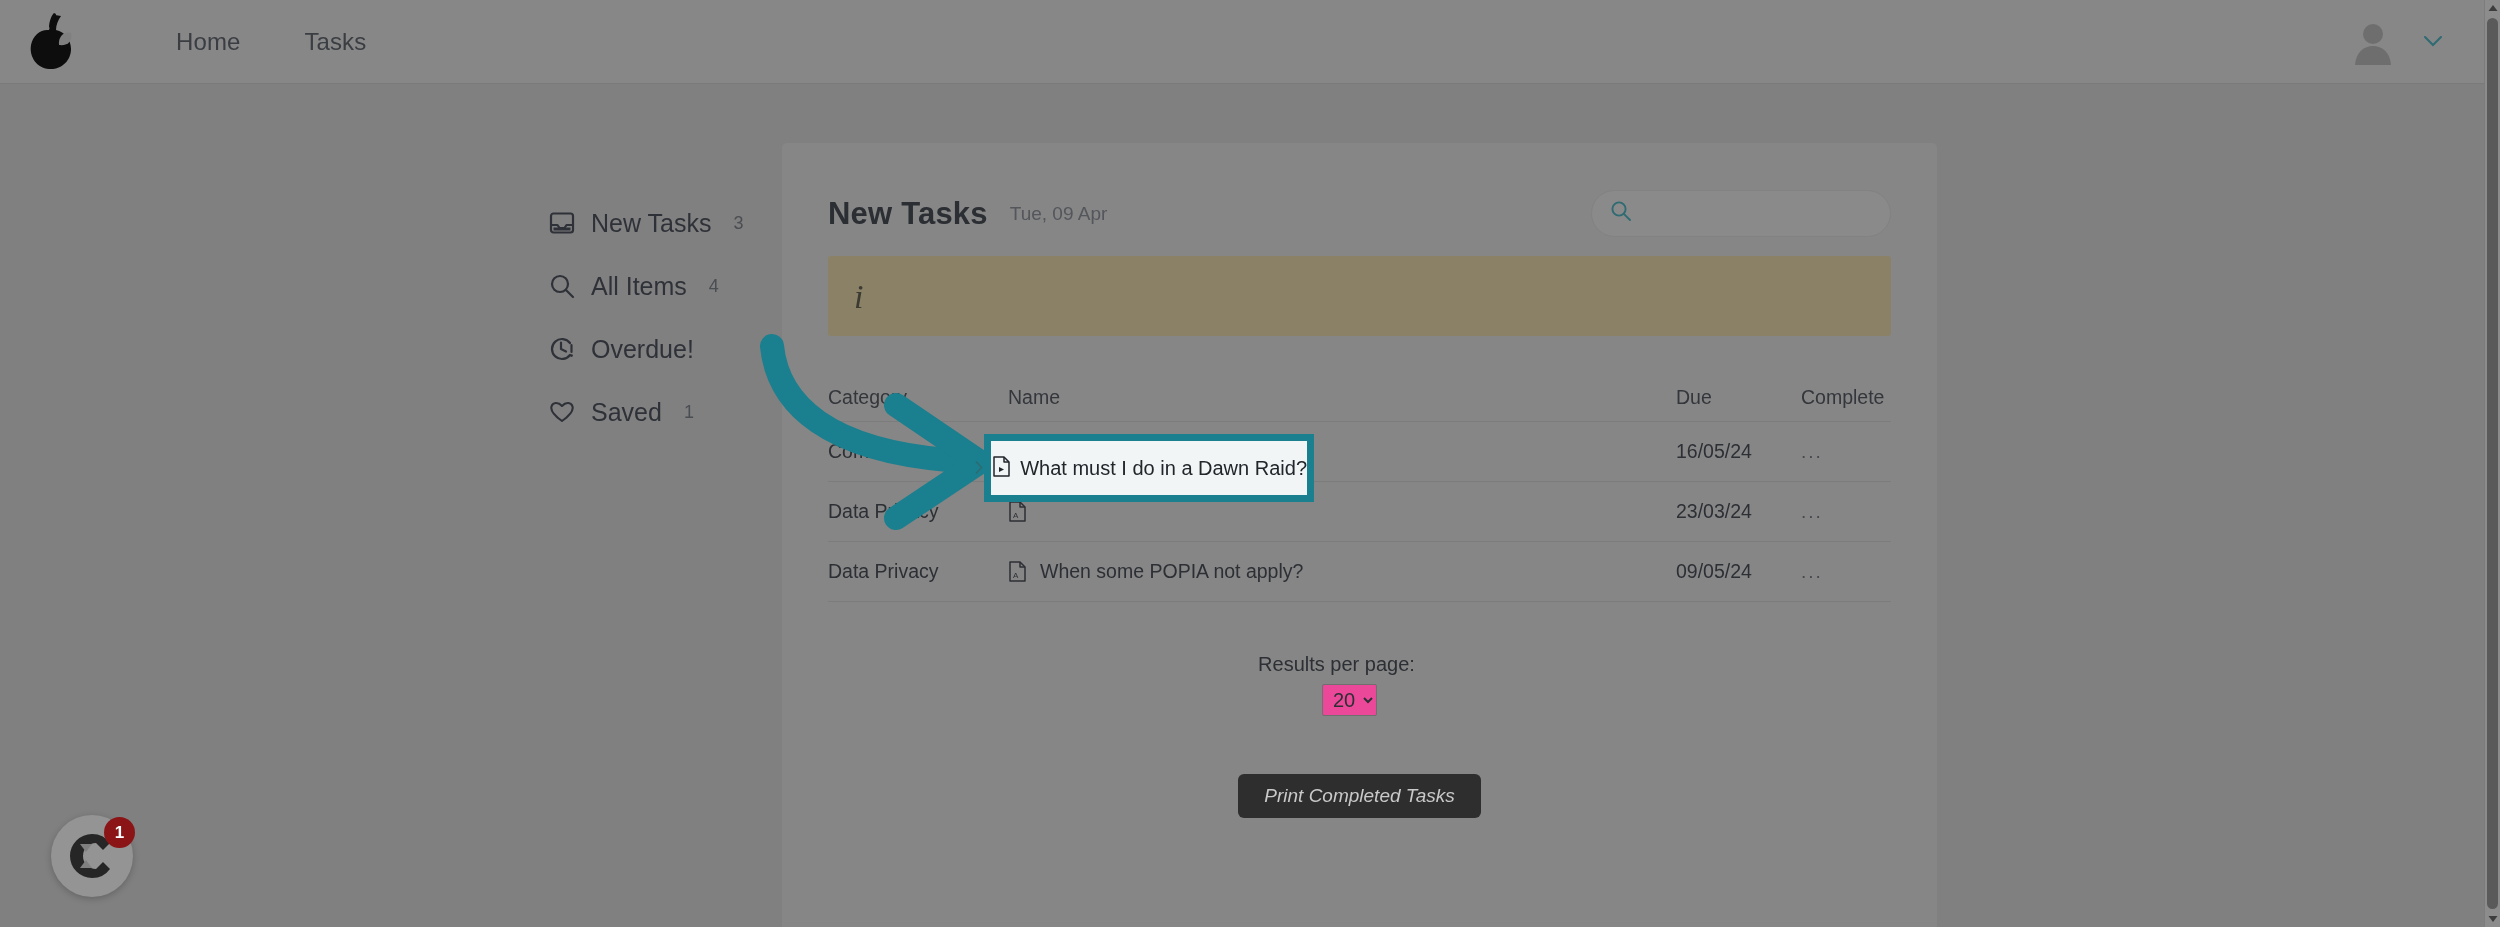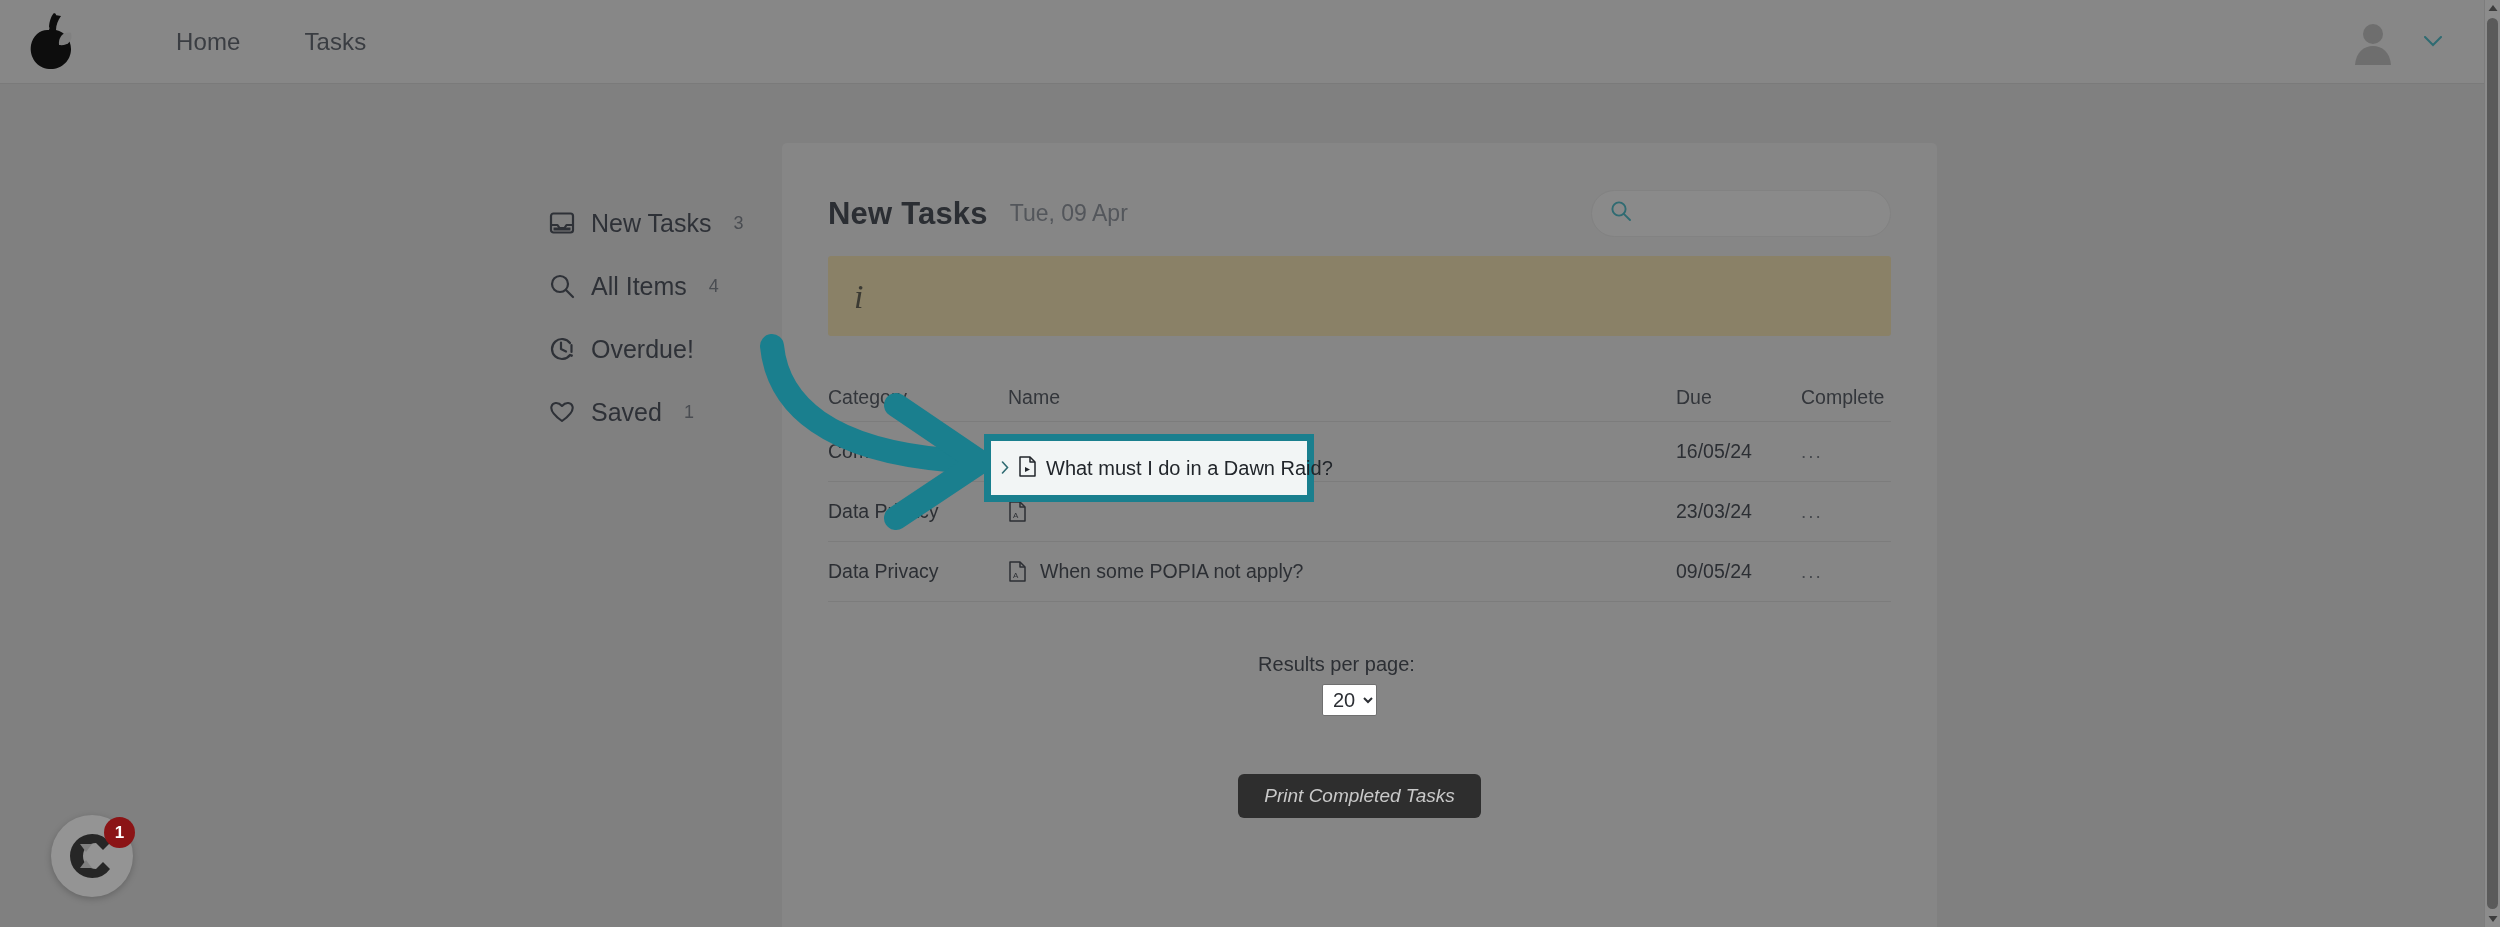--- a/index.html
+++ b/index.html
@@ -149,21 +149,21 @@
   }
 
   #card-title {
     font-size: 31px;
     color: #2b2e33;
     line-height: 1;
     letter-spacing: .2px;
   }
 
   #card-date {
-    font-size: 23px;
+    font-size: 19px;
     color: #53565b;
     margin-left: 22px;
     line-height: 1;
   }
 
   #search-wrap {
     margin-left: auto;
     width: 300px;
     height: 47px;
     border-radius: 24px;
@@ -285,21 +285,21 @@
   #per-page-label {
     font-size: 20px;
     color: #2c2f34;
     line-height: 1;
   }
 
   #per-page-select {
     font-family: "Liberation Sans", sans-serif;
     font-size: 20px;
     color: #2c2f34;
-    background: #ffffff;
+    background: #ec4899;
     border: 1px solid #6f6f6f;
     border-radius: 2px;
     padding: 2px 4px 3px 6px;
     height: 32px;
     cursor: pointer;
     margin-left: 26px;
   }
 
   
   #print-wrap {
@@ -339,20 +339,21 @@
     top: 434px;
     width: 330px;
     height: 68px;
     border: 7px solid #1a7f8e;
     background: #f2f5f5;
     z-index: 45;
     display: flex;
     align-items: center;
     padding-left: 10px;
     gap: 10px;
+    justify-content: flex-end;
   }
 
   #highlight-chevron {
     color: #2f6b72;
     font-size: 15px;
     line-height: 1;
   }
 
   #highlight-text {
     font-size: 20px;

